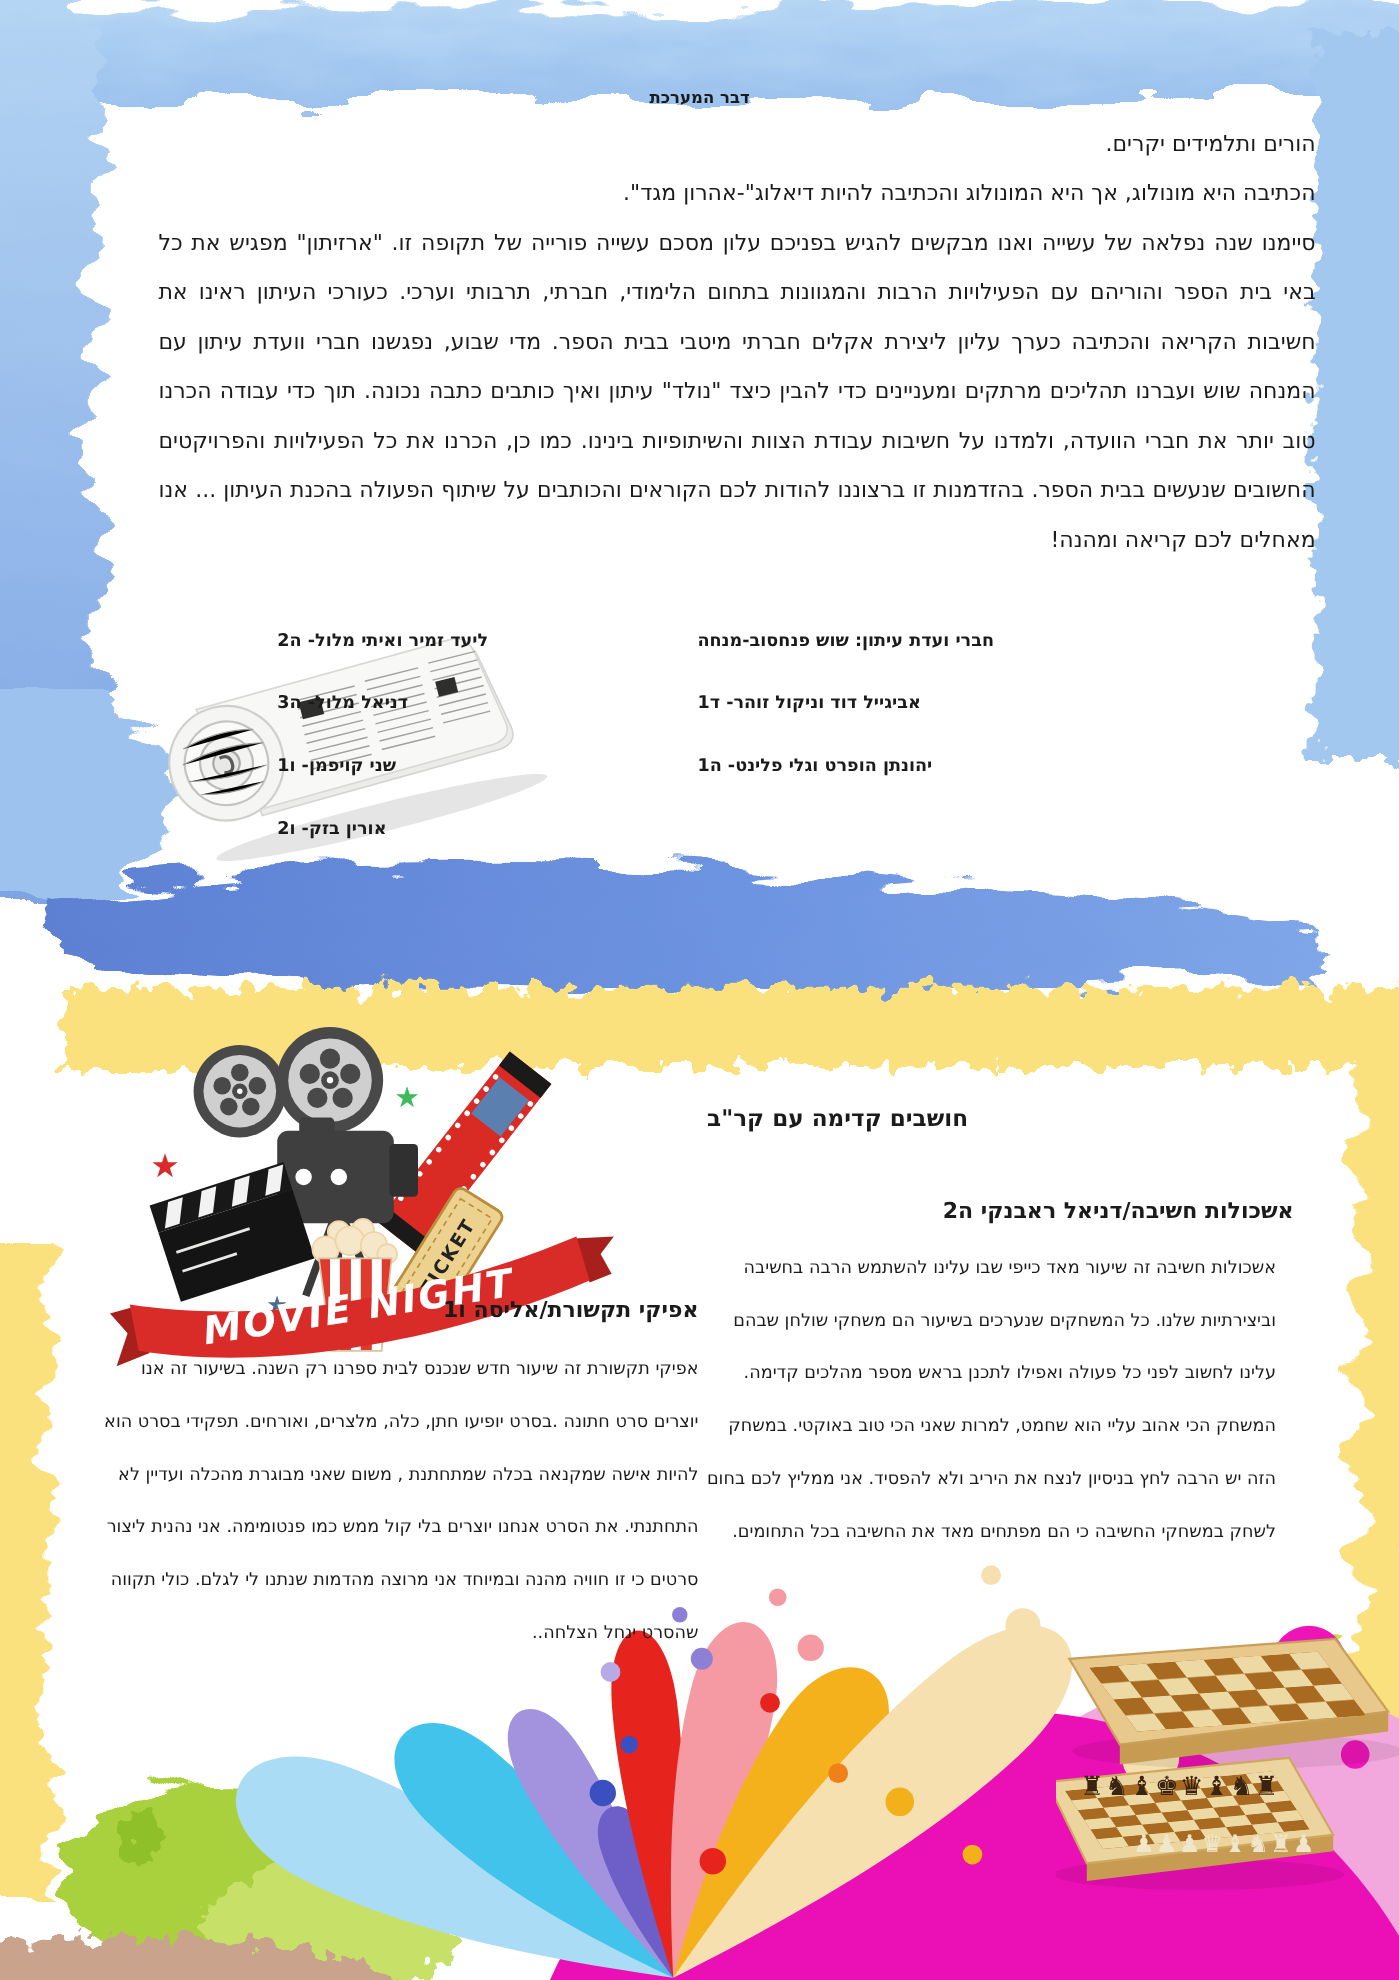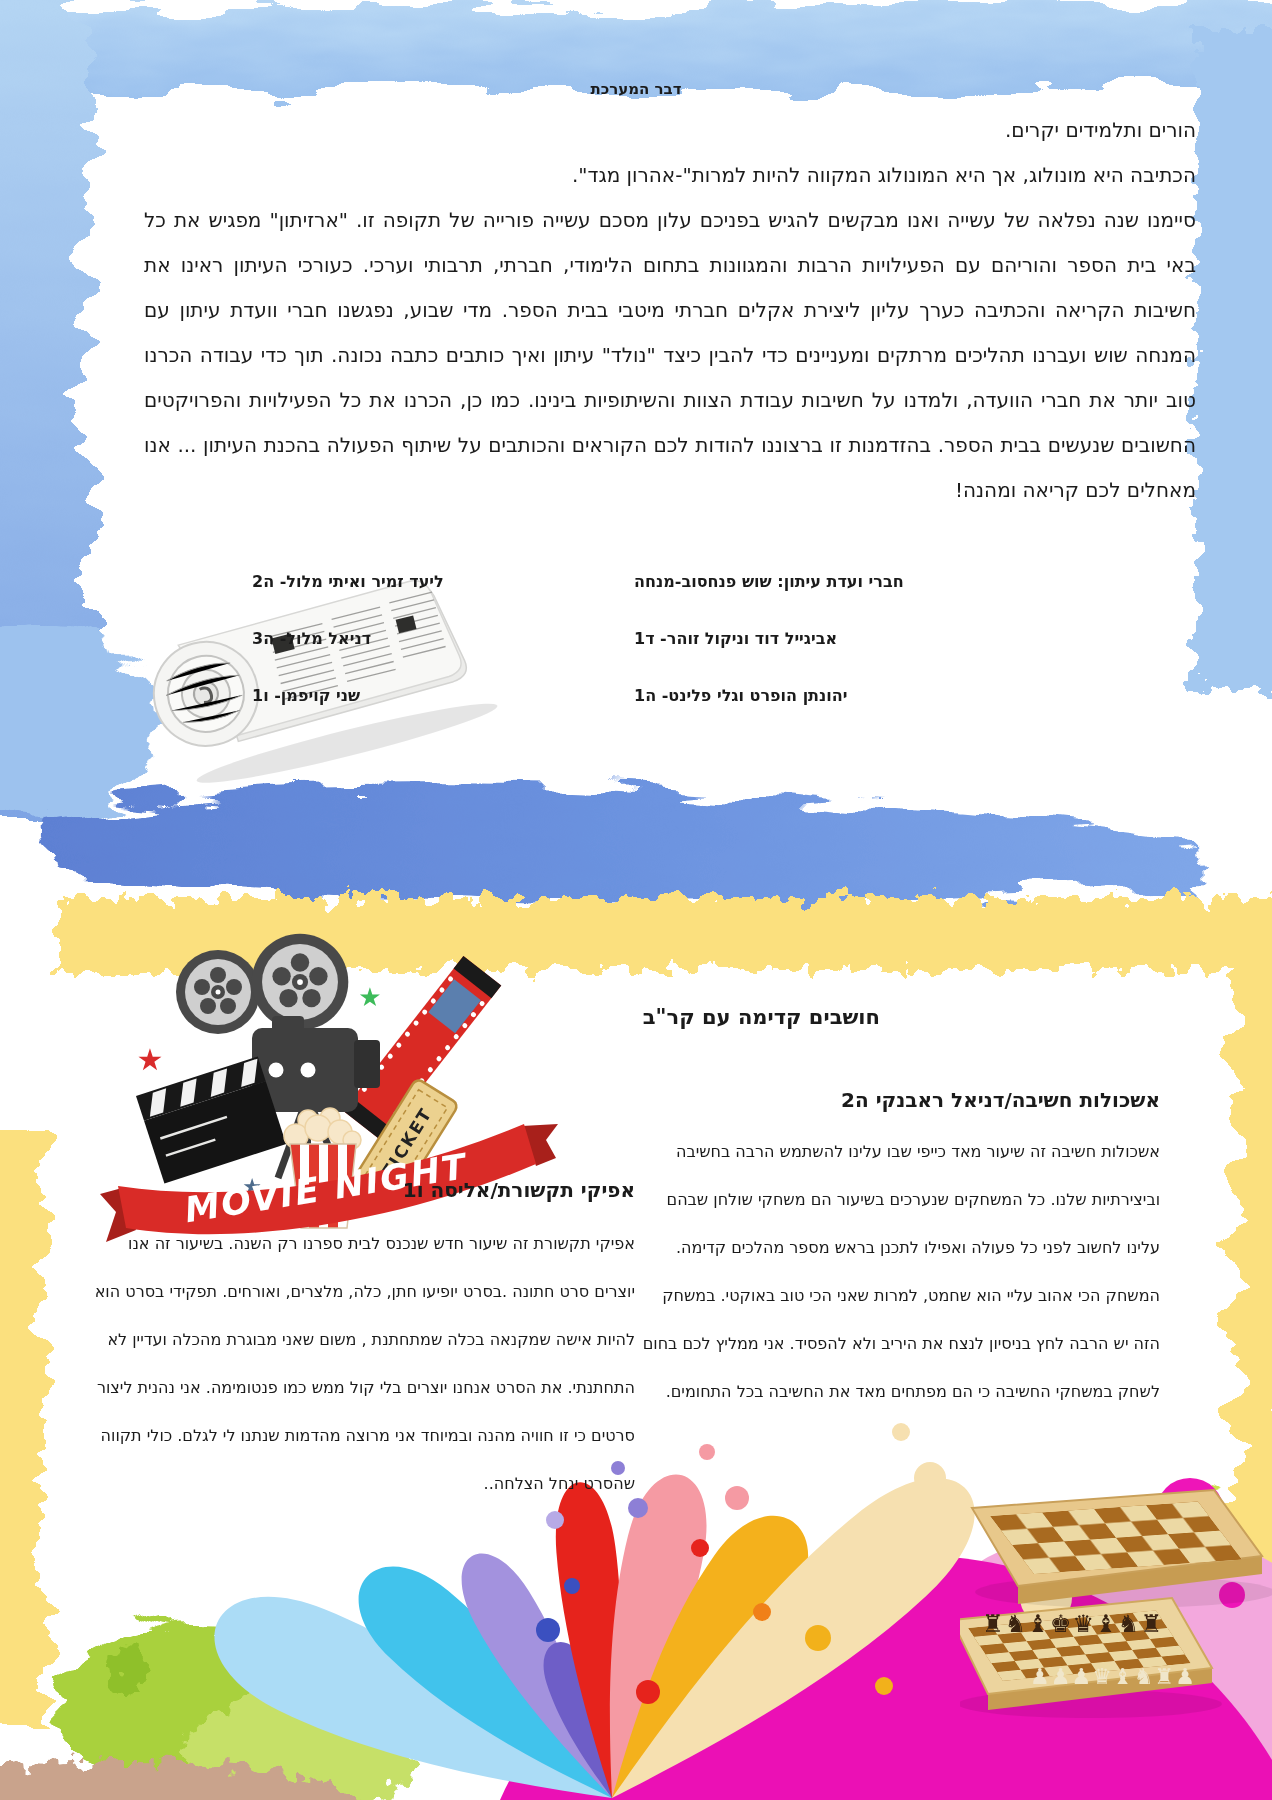--- a/index.html
+++ b/index.html
@@ -280,36 +280,37 @@
       </g>
       <text x="22" y="180" font-size="24" textLength="180" fill="#3a2310" font-family="DejaVu Sans, sans-serif">♜♞♝♚♛♝♞♜</text>
       <text x="70" y="232" font-size="22" textLength="165" fill="#f0e6cb" font-family="DejaVu Sans, sans-serif">♟♟♟♛♝♞♜♟</text>
     </g>
   </svg>
 
   <div class="abs txt title rtl" style="left:0;width:1272px;top:80px;">דבר המערכת</div>
 
   <div class="abs txt para rtl" style="left:110px;right:110px;top:108px;width:1052px;margin-left:34px;">
     <span class="lead">הורים ותלמידים יקרים.</span>
-    <span class="lead">הכתיבה היא מונולוג, אך היא המונולוג המקווה להיות למרות"-אהרון מגד".</span>
+    <span class="lead">הכתיבה היא מונולוג, אך היא המונולוג והכתיבה להיות דיאלוג"-אהרון מגד".</span>
     <span>סיימנו שנה נפלאה של עשייה ואנו מבקשים להגיש בפניכם עלון מסכם עשייה פורייה של תקופה זו. "ארזיתון" מפגיש את כל באי בית הספר והוריהם עם הפעילויות הרבות והמגוונות בתחום הלימודי, חברתי, תרבותי וערכי. כעורכי העיתון ראינו את חשיבות הקריאה והכתיבה כערך עליון ליצירת אקלים חברתי מיטבי בבית הספר. מדי שבוע, נפגשנו חברי וועדת עיתון עם המנחה שוש ועברנו תהליכים מרתקים ומעניינים כדי להבין כיצד "נולד" עיתון ואיך כותבים כתבה נכונה. תוך כדי עבודה הכרנו טוב יותר את חברי הוועדה, ולמדנו על חשיבות עבודת הצוות והשיתופיות בינינו. כמו כן, הכרנו את כל הפעילויות והפרויקטים החשובים שנעשים בבית הספר. בהזדמנות זו ברצוננו להודות לכם הקוראים והכותבים על שיתוף הפעולה בהכנת העיתון ... אנו מאחלים לכם קריאה ומהנה!</span>
   </div>
 
   <div class="abs txt names rtl" style="right:118px;top:553px;width:520px;">
     <div>חברי ועדת עיתון: שוש פנחסוב-מנחה</div>
     <div>אביגייל דוד וניקול זוהר- ד1</div>
     <div>יהונתן הופרט וגלי פלינט- ה1</div>
   </div>
   <div class="abs txt names rtl" style="right:640px;top:553px;width:380px;">
     <div>ליעד זמיר ואיתי מלול- ה2</div>
     <div>דניאל מלול- ה3</div>
     <div>שני קויפמן- ו1</div>
+    <div>אורין בזק- ו2</div>
   </div>
 
   <div class="abs txt karev-head rtl" style="right:392px;top:1005px;">חושבים קדימה עם קר"ב</div>
 
-  <div class="abs txt art-title rtl" style="right:112px;top:1088px;width:520px;text-align:right;">אשכולות חשיבה/דניאל ראבנקי ה2</div>
+  <div class="abs txt art-title rtl" style="right:96px;top:1088px;width:520px;text-align:right;">אשכולות חשיבה/דניאל ראבנקי ה2</div>
   <div class="abs txt art-body rtl" style="right:112px;top:1128px;width:522px;">אשכולות חשיבה זה שיעור מאד כייפי שבו עלינו להשתמש הרבה בחשיבה וביצירתיות שלנו. כל המשחקים שנערכים בשיעור הם משחקי שולחן שבהם עלינו לחשוב לפני כל פעולה ואפילו לתכנן בראש מספר מהלכים קדימה. המשחק הכי אהוב עליי הוא שחמט, למרות שאני הכי טוב באוקטי. במשחק הזה יש הרבה לחץ בניסיון לנצח את היריב ולא להפסיד. אני ממליץ לכם בחום לשחק במשחקי החשיבה כי הם מפתחים מאד את החשיבה בכל התחומים.</div>
 
   <div class="abs txt art-title rtl" style="right:637px;top:1178px;width:420px;">אפיקי תקשורת/אליסה ו1</div>
   <div class="abs txt art-body rtl" style="right:637px;top:1220px;width:552px;">אפיקי תקשורת זה שיעור חדש שנכנס לבית ספרנו רק השנה. בשיעור זה אנו יוצרים סרט חתונה .בסרט יופיעו חתן, כלה, מלצרים, ואורחים. תפקידי בסרט הוא להיות אישה שמקנאה בכלה שמתחתנת , משום שאני מבוגרת מהכלה ועדיין לא התחתנתי. את הסרט אנחנו יוצרים בלי קול ממש כמו פנטומימה. אני נהנית ליצור סרטים כי זו חוויה מהנה ובמיוחד אני מרוצה מהדמות שנתנו לי לגלם. כולי תקווה שהסרט ינחל הצלחה..</div>
 
 </div>
 
 </body></html>

